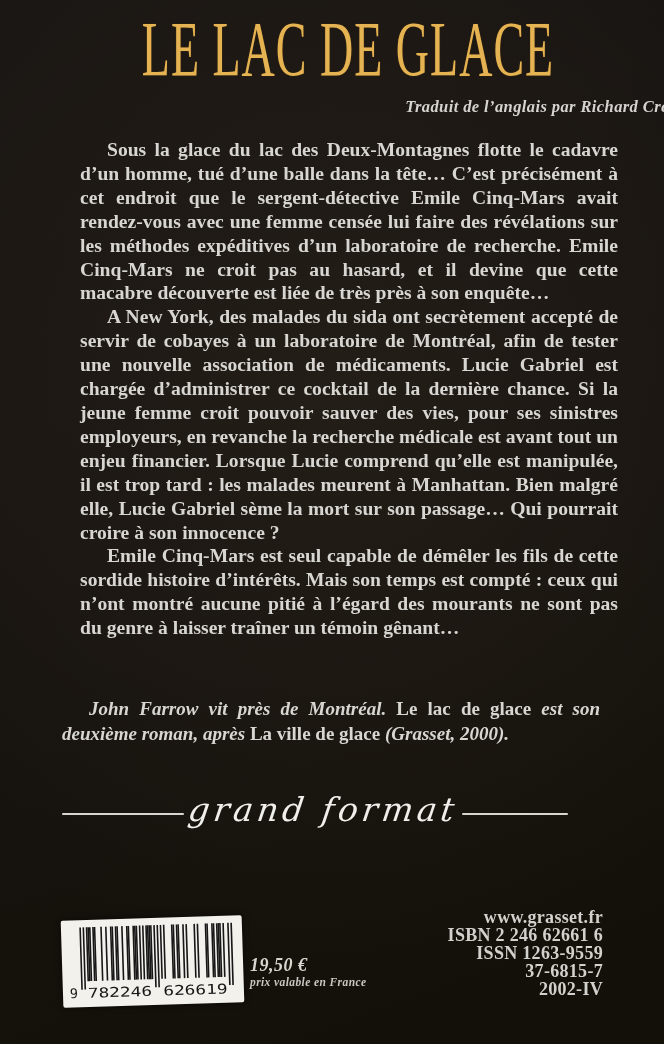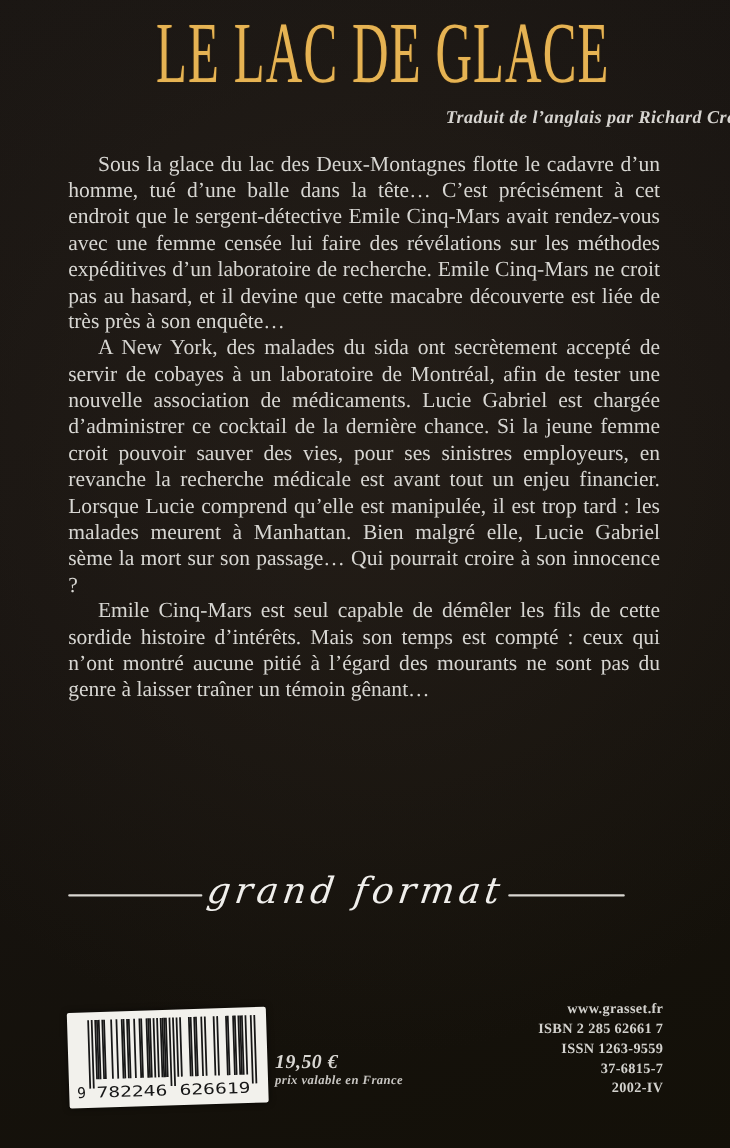--- a/index.html
+++ b/index.html
@@ -18,22 +18,22 @@
     background:linear-gradient(to bottom, transparent 0%, rgba(235,228,215,.06) 8%,
       rgba(235,228,215,.20) 30%, rgba(235,228,215,.10) 45%, rgba(235,228,215,.28) 58%,
       rgba(235,228,215,.14) 72%, rgba(235,228,215,.05) 88%, transparent 100%);}
   .title-wrap{position:absolute;top:10px;left:0;width:100%;height:78px;
     display:flex;align-items:center;justify-content:center;}
   .title{font-size:46px;line-height:46px;font-weight:normal;letter-spacing:1px;
     color:#e6b353;transform:scaleY(1.72);transform-origin:center;
     text-shadow:0 0 1px rgba(120,85,20,.6);white-space:nowrap;}
   .subtitle{position:absolute;top:80px;left:0;width:100%;text-align:right;
     font-size:16.5px;font-weight:bold;font-style:italic;color:#d6d4d0;letter-spacing:.4px;}
-  .synopsis{position:absolute;top:138px;left:62px;width:538px;
-    font-size:19.6px;line-height:23.9px;font-weight:normal;text-align:justify;
+  .synopsis{position:absolute;top:138px;left:80px;width:538px;
+    font-size:19.6px;line-height:23.9px;font-weight:bold;text-align:justify;
     color:#d7d6d2;hyphens:auto;-webkit-hyphens:auto;}
   .synopsis p{margin:0;text-indent:27px;}
   .bio{position:absolute;top:678px;left:62px;width:538px;
     font-size:19px;line-height:24.5px;font-weight:bold;text-align:justify;
     color:#d7d6d2;text-indent:27px;}
   .bio .it{font-style:italic;}
   .bio .rm{font-style:normal;}
   .collection{position:absolute;top:788px;left:62px;width:506px;height:52px;
     display:flex;align-items:center;}
   .rule{height:2px;background:#e9e7e2;opacity:.92;border-radius:1px;}
@@ -46,21 +46,21 @@
   .barcode{position:absolute;left:62px;top:13px;width:181px;height:87px;
     background:#f2f1ec;border-radius:2px;transform:rotate(-1.8deg);
     display:flex;align-items:center;justify-content:center;
     box-shadow:0 0 6px rgba(0,0,0,.6);}
   .barcode svg{width:168px;height:79px;display:block;}
   .price-block{position:absolute;left:250px;top:50px;width:205px;text-align:left;
     font-weight:bold;color:#d8d6d2;font-style:italic;}
   .price{font-size:18px;letter-spacing:.5px;}
   .price-note{font-size:11.5px;letter-spacing:.4px;color:#c9c7c3;}
   .pub-block{position:absolute;right:61px;top:3px;text-align:right;
-    font-weight:bold;font-size:13px;line-height:18px;color:#d2d1cd;letter-spacing:.3px;}
+    font-weight:bold;font-size:18px;line-height:18px;color:#d2d1cd;letter-spacing:.3px;}
   .credits{position:absolute;right:3px;bottom:38px;
     writing-mode:vertical-rl;transform:rotate(180deg);
     font-family:"Liberation Sans", sans-serif;font-size:9.5px;line-height:12px;
     color:#b5b3ae;letter-spacing:.4px;}
   .credits span{display:block;}
 </style>
 </head>
 <body>
 
 <div class="page">
@@ -70,20 +70,21 @@
   </div>
 
   <p class="subtitle">Traduit de l’anglais par Richard Crevier</p>
 
   <div class="synopsis">
     <p>Sous la glace du lac des Deux-Montagnes flotte le cadavre d’un homme, tué d’une balle dans la tête… C’est précisément à cet endroit que le sergent-détective Emile Cinq-Mars avait rendez-vous avec une femme censée lui faire des révélations sur les méthodes expéditives d’un laboratoire de recherche. Emile Cinq-Mars ne croit pas au hasard, et il devine que cette macabre découverte est liée de très près à son enquête…</p>
     <p>A New York, des malades du sida ont secrètement accepté de servir de cobayes à un laboratoire de Montréal, afin de tester une nouvelle association de médicaments. Lucie Gabriel est chargée d’administrer ce cocktail de la dernière chance. Si la jeune femme croit pouvoir sauver des vies, pour ses sinistres employeurs, en revanche la recherche médicale est avant tout un enjeu financier. Lorsque Lucie comprend qu’elle est manipulée, il est trop tard : les malades meurent à Manhattan. Bien malgré elle, Lucie Gabriel sème la mort sur son passage… Qui pourrait croire à son innocence ?</p>
     <p>Emile Cinq-Mars est seul capable de démêler les fils de cette sordide histoire d’intérêts. Mais son temps est compté : ceux qui n’ont montré aucune pitié à l’égard des mourants ne sont pas du genre à laisser traîner un témoin gênant…</p>
   </div>
 
+  <p class="bio"><span class="it">John Farrow vit près de Montréal.</span> <span class="rm">Le lac de glace</span> <span class="it">est son deuxième roman, après</span> <span class="rm">La ville de glace</span> <span class="it">(Grasset, 2000).</span></p>
 
   <div class="collection">
     <span class="rule rule-left"></span>
     <span class="script">grand format</span>
     <span class="rule rule-right"></span>
   </div>
 
   <div class="footer">
     <div class="barcode">
       <svg xmlns="http://www.w3.org/2000/svg" viewBox="0 0 162 76">
@@ -138,21 +139,21 @@
           <text x="17.20" y="71" fill="#171717" font-size="13" font-family="DejaVu Sans Mono, monospace" textLength="62.00" lengthAdjust="spacingAndGlyphs">782246</text>
           <text x="90.05" y="71" fill="#171717" font-size="13" font-family="DejaVu Sans Mono, monospace" textLength="62.00" lengthAdjust="spacingAndGlyphs">626619</text>
         </svg>
     </div>
     <div class="price-block">
       <div class="price">19,50 €</div>
       <div class="price-note">prix valable en France</div>
     </div>
     <div class="pub-block">
       <div>www.grasset.fr</div>
-      <div>ISBN 2 285 62661 7</div>
+      <div>ISBN 2 246 62661 6</div>
       <div>ISSN 1263-9559</div>
       <div>37-6815-7</div>
       <div>2002-IV</div>
     </div>
   </div>
 
   <div class="credits">
     <span>Couverture : Atelier Didier Thimonier</span>
     <span>Photo © Photonica</span>
   </div>

